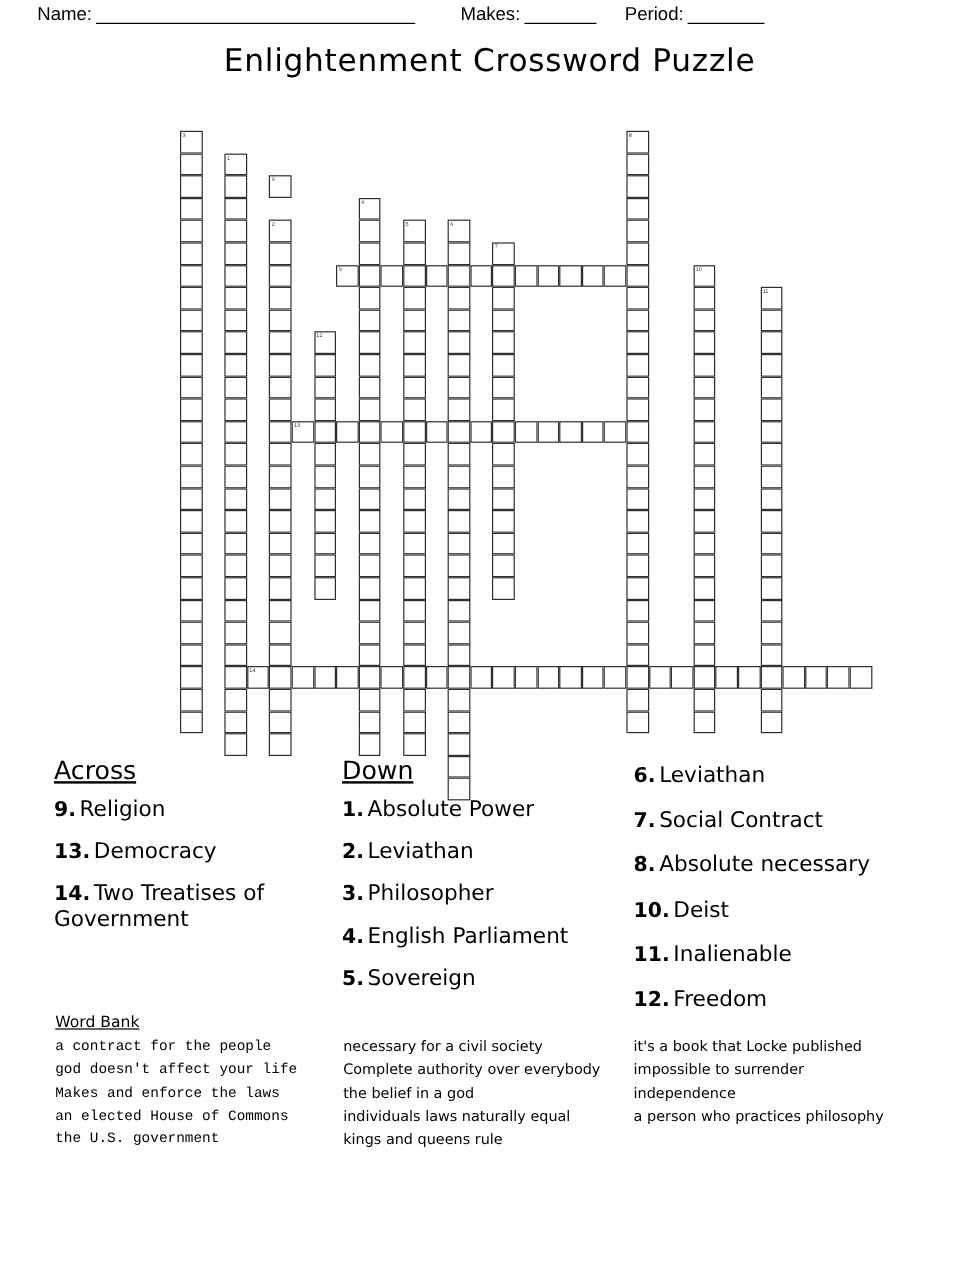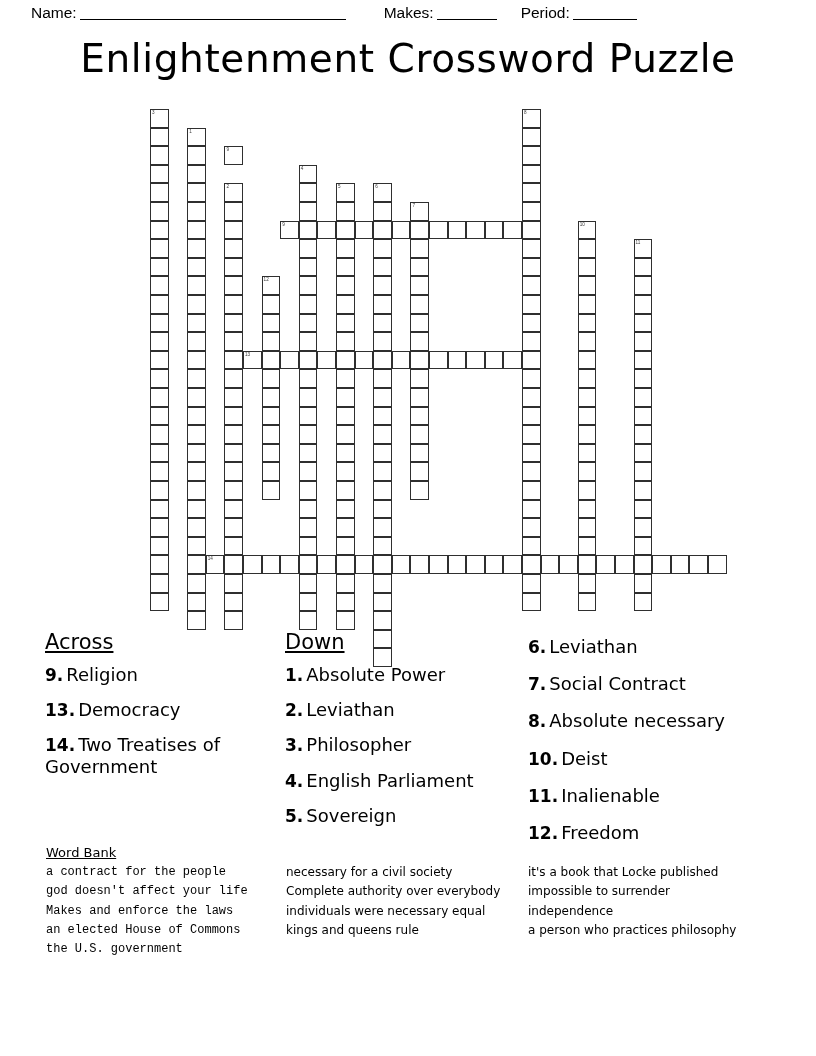--- a/index.html
+++ b/index.html
@@ -44,21 +44,21 @@
   .lead  { width: 31px; }
 
   
   .puzzle-title {
     position: absolute;
     top: 36px;
     left: 0px;
     width: 816px;
     text-align: center;
     font-family: "DejaVu Sans", sans-serif;
-    font-size: 39px;
+    font-size: 26px;
     font-weight: 400;
     letter-spacing: 0.6px;
     white-space: nowrap;
   }
 
   
   #grid-layer {
     position: absolute;
     top: 0;
     left: 0;
@@ -506,21 +506,22 @@
 <div class="wb-col wb-c1" id="wb-col-1">
     <span class="wb-entry">a contract for the people</span>
     <span class="wb-entry">god doesn't affect your life</span>
     <span class="wb-entry">Makes and enforce the laws</span>
     <span class="wb-entry">an elected House of Commons</span>
     <span class="wb-entry">the U.S. government</span>
   </div>
 <div class="wb-col wb-c2" id="wb-col-2">
     <span class="wb-entry">necessary for a civil society</span>
     <span class="wb-entry">Complete authority over everybody</span>
-    <span class="wb-entry">individuals were necessary equal</span>
+    <span class="wb-entry">the belief in a god</span>
+    <span class="wb-entry">individuals laws naturally equal</span>
     <span class="wb-entry">kings and queens rule</span>
   </div>
 <div class="wb-col wb-c3" id="wb-col-3">
     <span class="wb-entry">it's a book that Locke published</span>
     <span class="wb-entry">impossible to surrender</span>
     <span class="wb-entry">independence</span>
     <span class="wb-entry">a person who practices philosophy</span>
   </div>
 
 </body></html>

